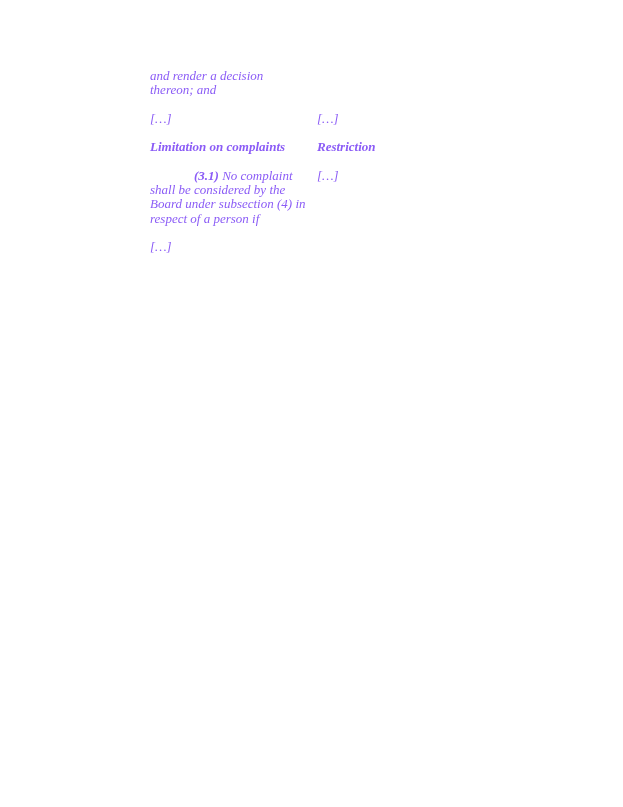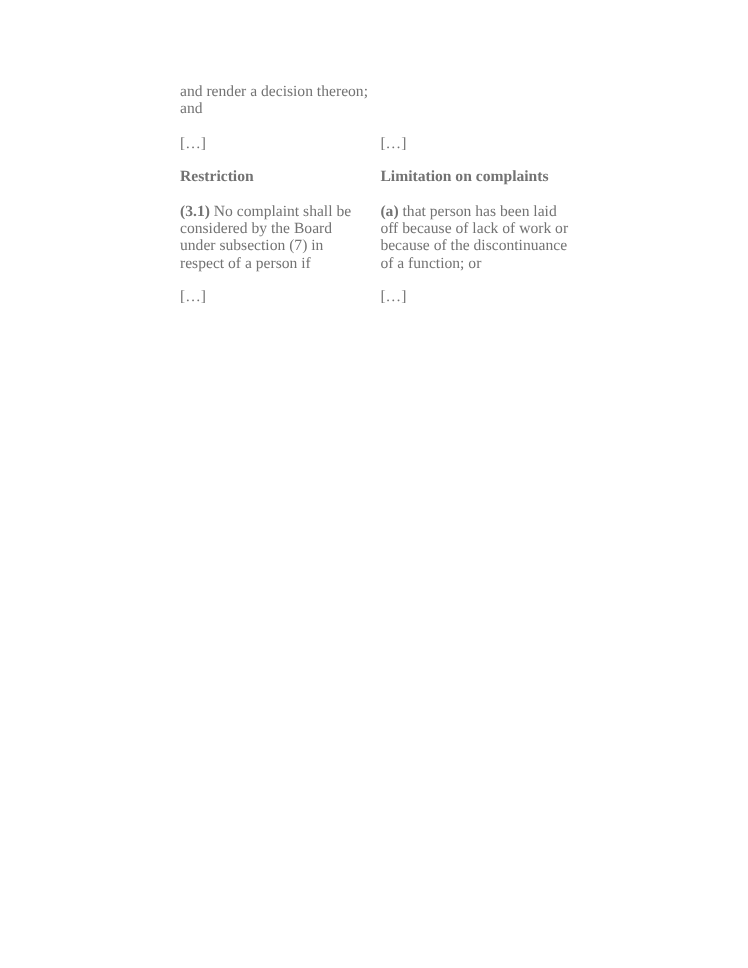--- a/index.html
+++ b/index.html
@@ -14,63 +14,60 @@
     background: #ffffff;
     overflow: hidden;
   }
   .content {
     position: absolute;
     left: 150px; top: 69px;
     display: grid;
     grid-template-columns: 157px 157px;
     column-gap: 10px;
     row-gap: 14px;
-    color: #737373;
+    color: #8b5cf6;
     font-size: 13px;
     line-height: 14.4px;
+    font-style: italic;
   }
   .cell { min-height: 1px; }
   .para { font-weight: normal; }
   .heading { font-weight: bold; }
-  .lbl { font-weight: bold; }
+  .lbl { font-weight: bold; margin-left: 44px; }
 </style>
 </head>
 <body>
 
 <div class="page">
   <div class="content">
 
     <div class="cell">
       <p class="para"><span>and render a decision thereon; and</span></p>
     </div>
     <div class="cell"></div>
 
     <div class="cell">
       <p class="para">[…]</p>
     </div>
     <div class="cell">
       <p class="para">[…]</p>
     </div>
 
     <div class="cell">
-      <p class="heading">Restriction</p>
+      <p class="heading">Limitation on complaints</p>
     </div>
     <div class="cell">
-      <p class="heading">Limitation on complaints</p>
+      <p class="heading">Restriction</p>
     </div>
 
     <div class="cell">
       <p class="para"><b class="lbl">(3.1)</b>
-<span>No complaint shall be considered by the Board under subsection (7) in respect of a person if</span></p>
+<span>No complaint shall be considered by the Board under subsection (4) in respect of a person if</span></p>
     </div>
 
-    <div class="cell">
-      <p class="para"><b class="lbl">(a)</b>
-<span>that person has been laid off because of lack of work or because of the discontinuance of a function; or</span></p>
-    </div>
 
     <div class="cell">
       <p class="para">[…]</p>
     </div>
     <div class="cell">
       <p class="para">[…]</p>
     </div>
 
   </div>
 </div>

